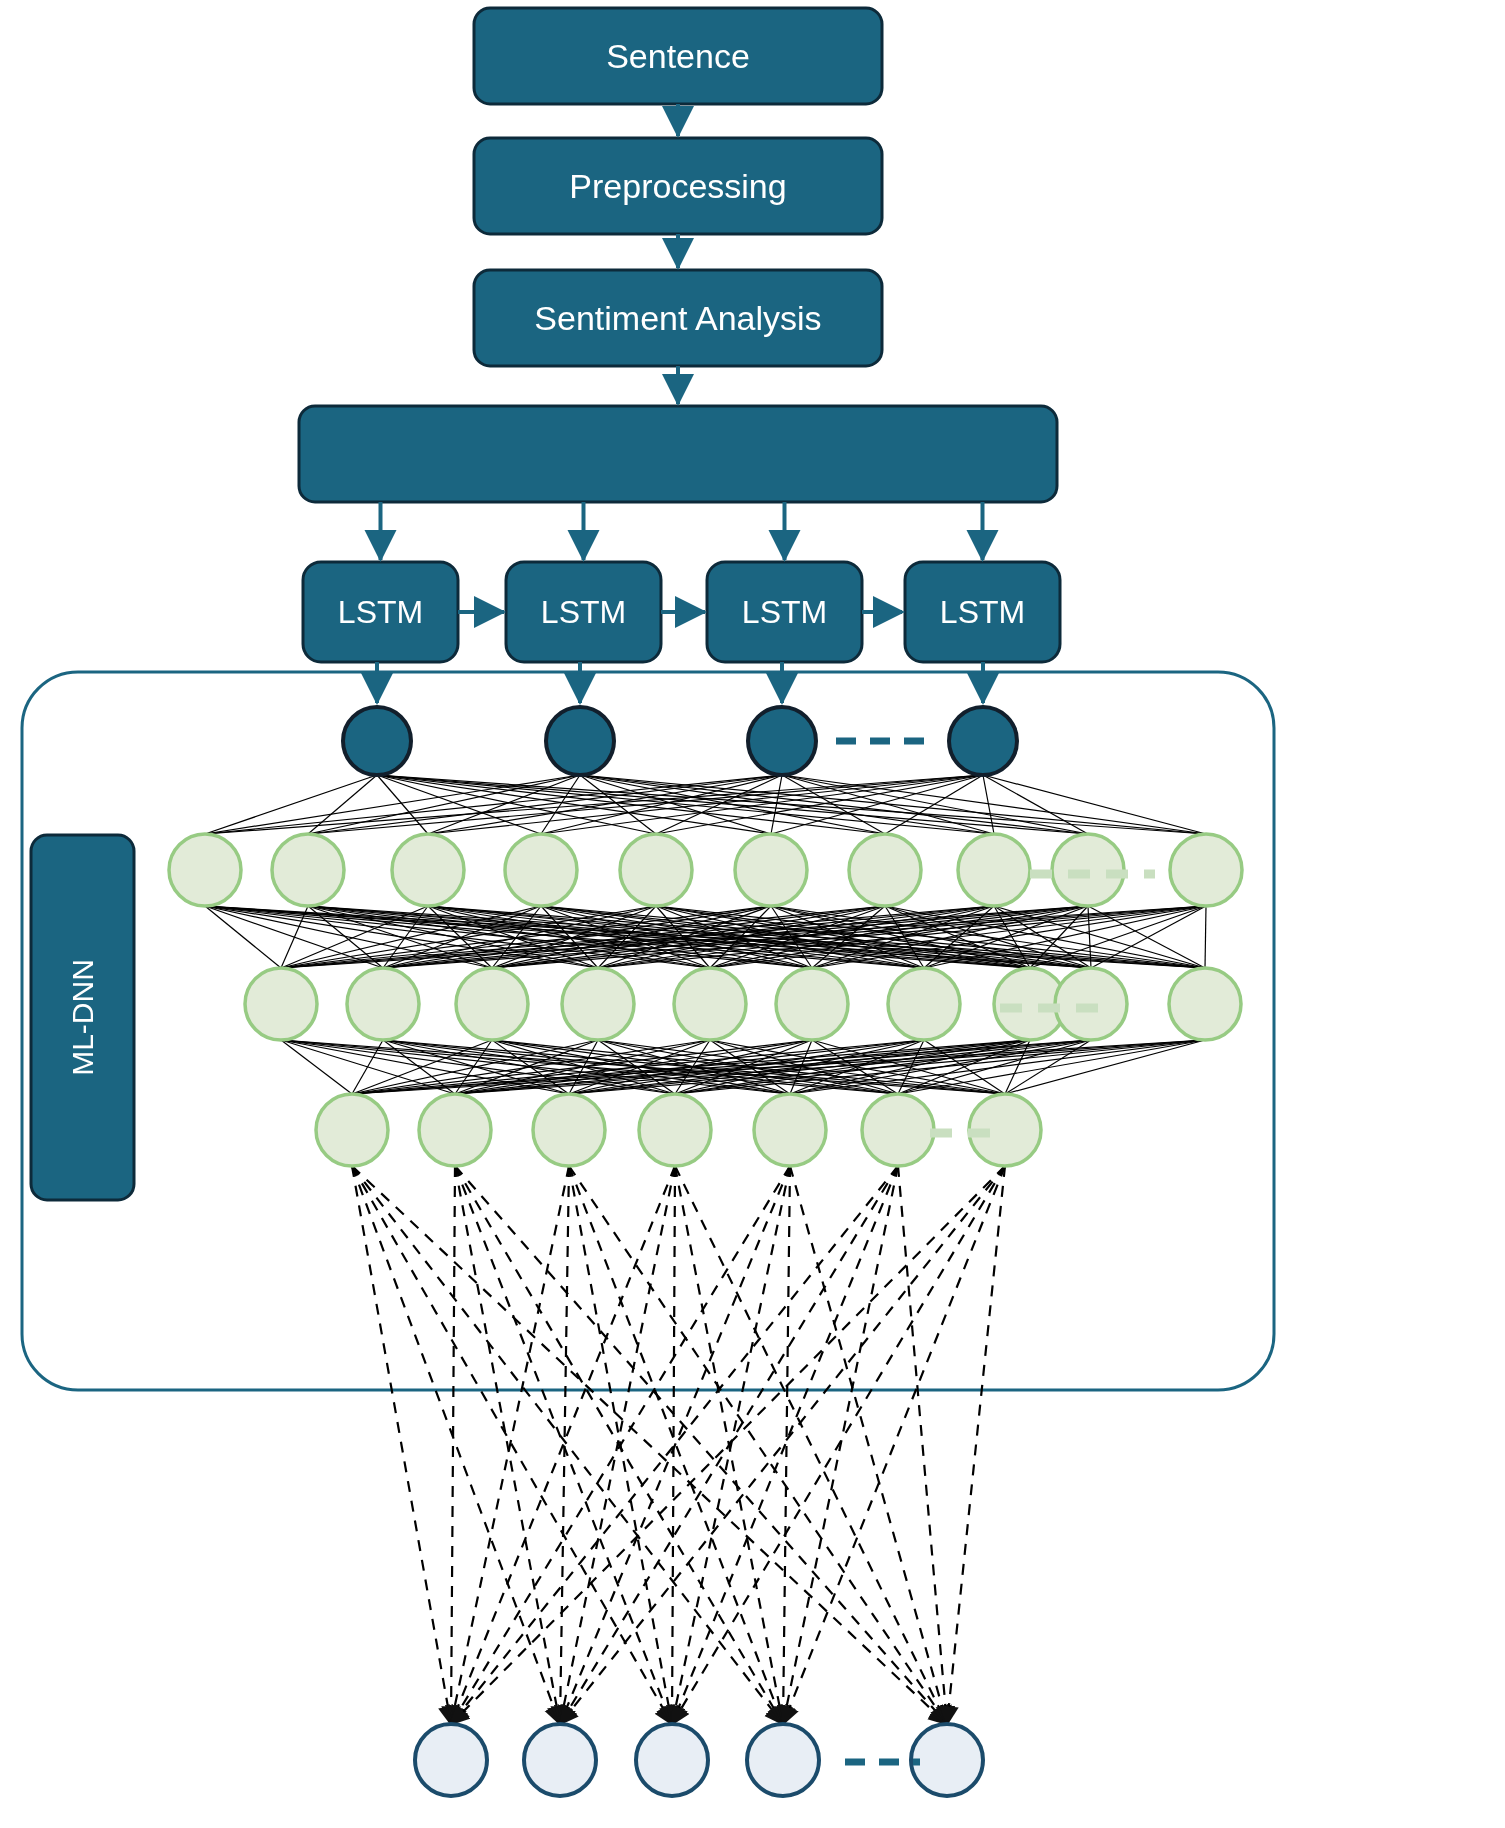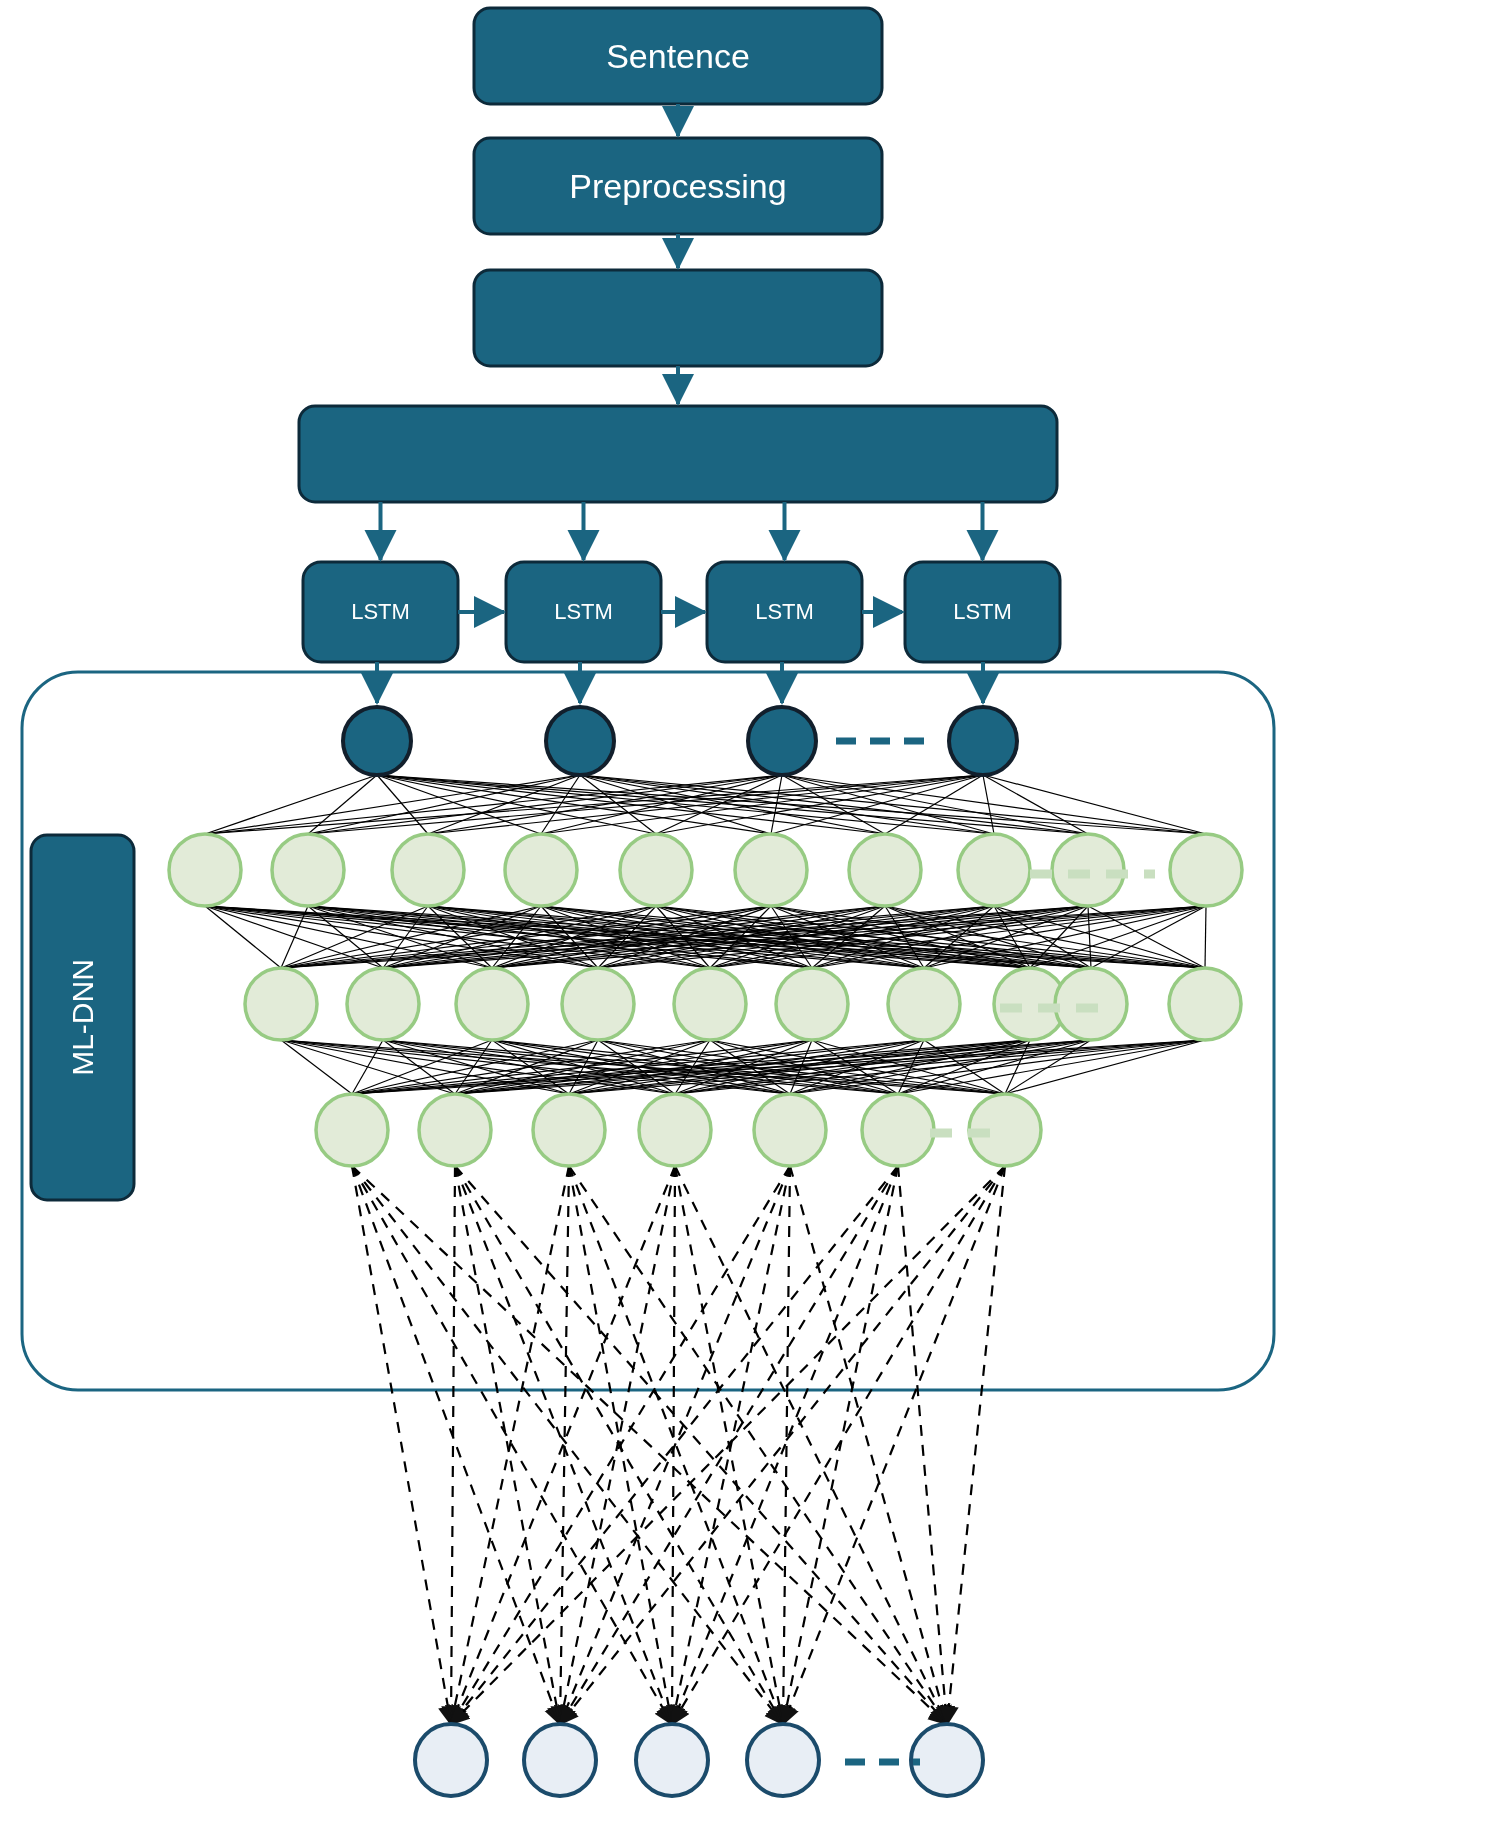--- a/index.html
+++ b/index.html
@@ -15,21 +15,21 @@
     display:flex;align-items:center;justify-content:center;
     color:#ffffff;
     text-align:center;
     pointer-events:none;
     white-space:nowrap;
   }
   .b-sentence{font-size:34px;}
   .b-pre{font-size:34px;}
   .b-sent{font-size:34px;}
   .b-ecoc{font-size:32px;}
-  .b-lstm{font-size:22px;}
+  .b-lstm{font-size:32px;}
   .b-mldnn{font-size:30px;transform:rotate(-90deg);transform-origin:center center;}
 </style>
 </head>
 <body>
 
 <div id="stage">
   <svg id="canvas" viewBox="0 0 1505 1828">
     <defs>
       <marker id="arrHead" markerWidth="9" markerHeight="9" refX="7.5" refY="4" orient="auto">
         <path d="M0,0 L8,4 L0,8 z" fill="#1b6581"></path>
@@ -355,20 +355,21 @@
         <line x1="836" y1="741" x2="931" y2="741" stroke="#1b6581" stroke-width="7" stroke-dasharray="20 14" stroke-linecap="butt"></line>
         <line x1="1030" y1="874" x2="1155" y2="874" stroke="#c9dfc0" stroke-width="9" stroke-dasharray="22 16" stroke-linecap="butt"></line>
         <line x1="1000" y1="1008" x2="1100" y2="1008" stroke="#c9dfc0" stroke-width="9" stroke-dasharray="22 16" stroke-linecap="butt"></line>
         <line x1="930" y1="1133" x2="1000" y2="1133" stroke="#c9dfc0" stroke-width="9" stroke-dasharray="22 16" stroke-linecap="butt"></line>
         <line x1="845" y1="1762" x2="920" y2="1762" stroke="#1b6581" stroke-width="7" stroke-dasharray="20 14" stroke-linecap="butt"></line>
       </g>
   </svg>
 
   <div class="boxlabel b-pre" style="left:474px;top:138px;width:408px;height:96px;">Preprocessing</div>
   <div class="boxlabel b-sentence" style="left:474px;top:8px;width:408px;height:96px;">Sentence</div>
+  <div class="boxlabel b-sent" style="left:474px;top:270px;width:408px;height:96px;">Sentiment Analysis</div>
 
   <div class="boxlabel b-lstm" style="left:303px;top:562px;width:155px;height:100px;">LSTM</div>
   <div class="boxlabel b-lstm" style="left:506px;top:562px;width:155px;height:100px;">LSTM</div>
   <div class="boxlabel b-lstm" style="left:707px;top:562px;width:155px;height:100px;">LSTM</div>
   <div class="boxlabel b-lstm" style="left:905px;top:562px;width:155px;height:100px;">LSTM</div>
 
   <div class="boxlabel b-mldnn" style="left:31px;top:835px;width:103px;height:365px;">ML-DNN</div>
 </div>
 
 </body></html>

